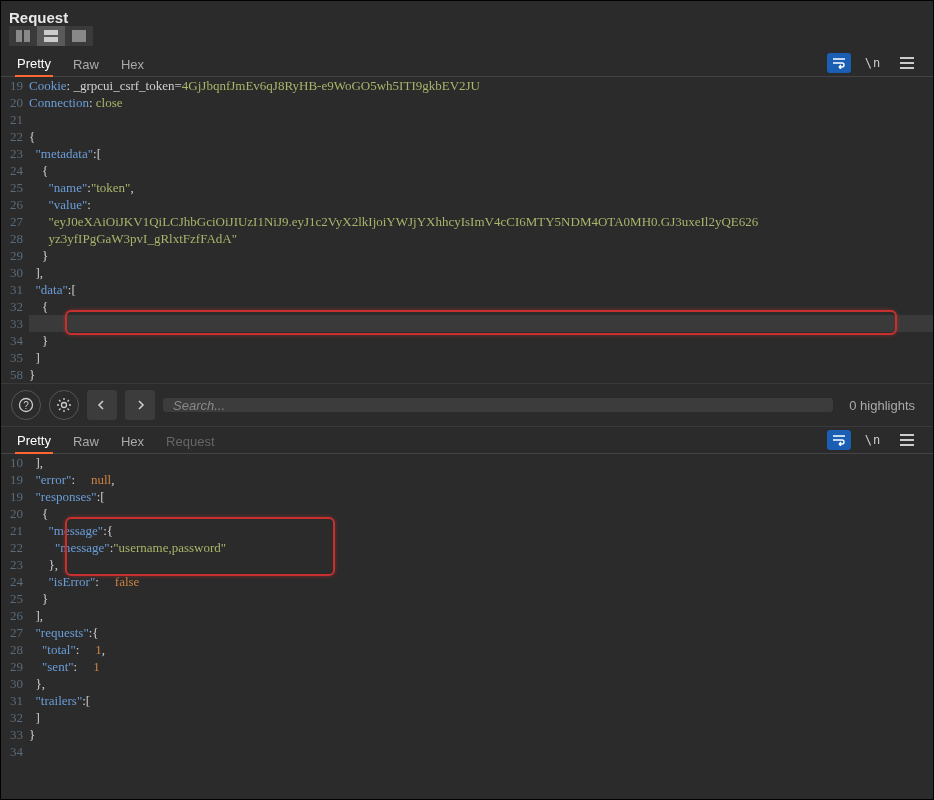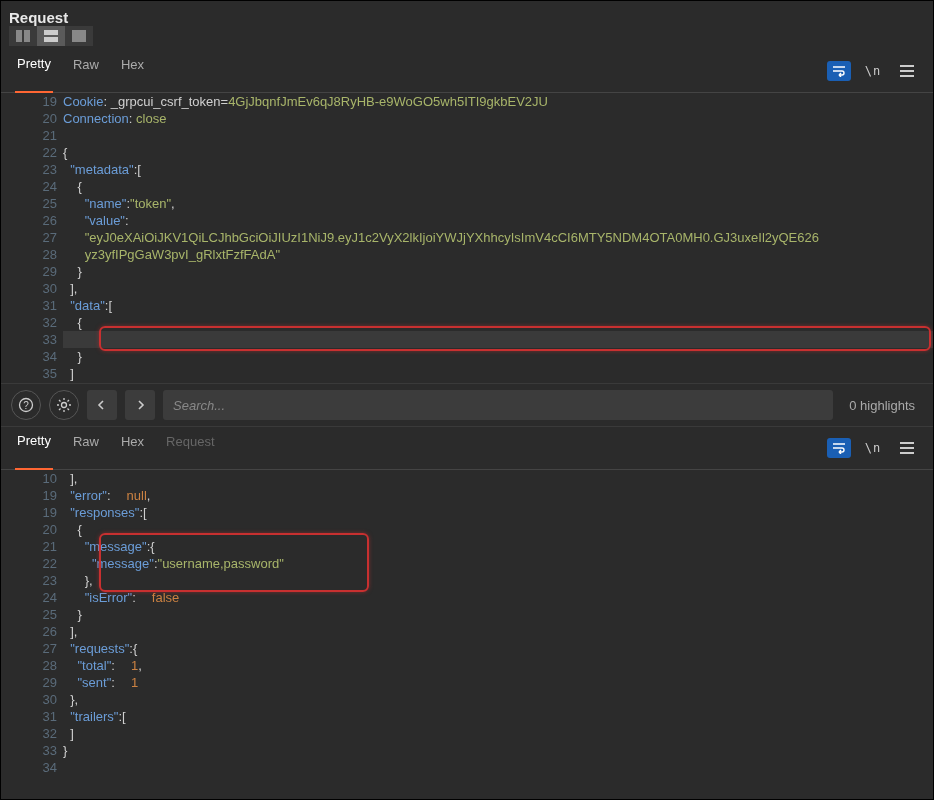--- a/index.html
+++ b/index.html
@@ -55,21 +55,21 @@
   display: flex;
   align-items: center;
   padding: 0 14px;
   gap: 18px;
   border-bottom: 1px solid #444;
   position: relative;
 }
 .tab {
   font-size: 13px;
   color: #aaa;
-  padding: 6px 2px 20px 2px;
+  padding: 6px 2px 4px 2px;
   cursor: pointer;
 }
 .tab.active {
   color: #fff;
   border-bottom: 2px solid #ff6633;
   margin-bottom: -1px;
 }
 .tab.disabled { color: #666; }
 .tab-right {
   margin-left: auto;
@@ -91,24 +91,23 @@
   background: #1a5fb4;
   border-radius: 3px;
 }
 .newline-lbl { font-family: monospace; letter-spacing: 1px; font-size: 12px;}
 .hamburger { display:flex; flex-direction:column; gap:3px;}
 .hamburger span { width:14px; height:2px; background:#ccc; display:block;}
 .code-area {
   flex: 1;
   overflow: hidden;
   display: flex;
-  font-family: Liberation Sans, sans-serif;
+  font-family: Liberation Serif, serif;
   font-size: 13px;
   line-height: 17px;
-  padding-left: 34px;
 }
 .gutter {
   width: 28px;
   text-align: right;
   color: #5a6b7a;
   padding-right: 6px;
   user-select: none;
 }
 .gutter div { height: 17px; }
 .code {
@@ -162,21 +161,21 @@
 .back-btn, .fwd-btn {
   width: 30px; height: 30px;
   background: #3c3c3c;
   border-radius: 3px;
   display:flex; align-items:center; justify-content:center;
   cursor:pointer;
   color:#ccc;
 }
 .search-box {
   flex: 1;
-  height: 30px;
+  height: 14px;
   background: #3c3c3c;
   border: none;
   border-radius: 3px;
   padding: 0 10px;
   color: #ccc;
   font-size: 13px;
   font-style: italic;
 }
 .search-box::placeholder { color: #888; font-style: italic;}
 .highlights-label {

